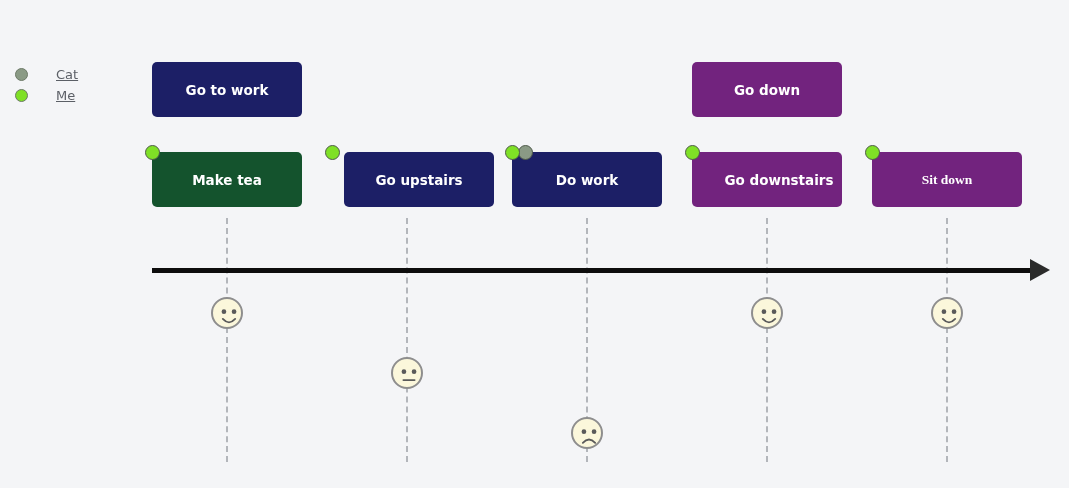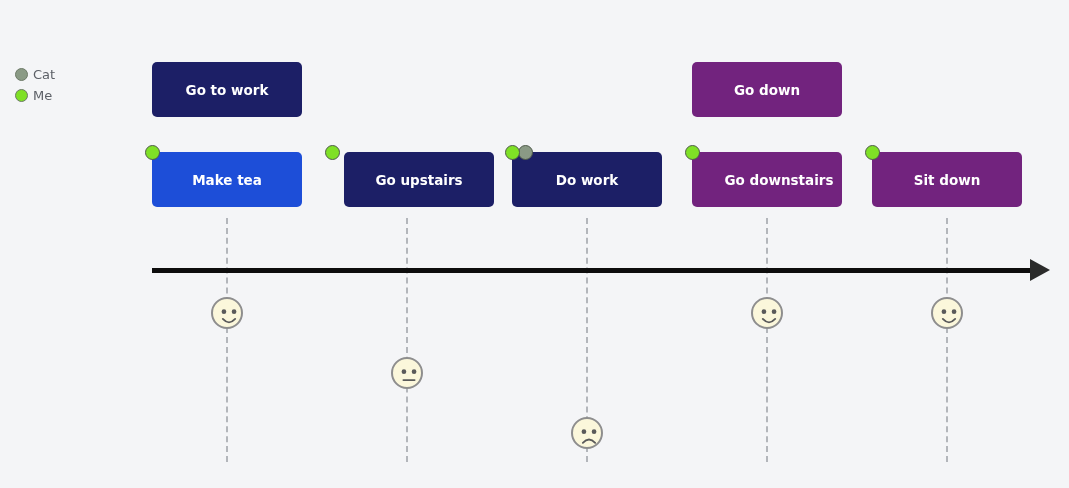--- a/index.html
+++ b/index.html
@@ -19,22 +19,22 @@
   }
 
   
   .legend{position:absolute;left:15px;top:64px;}
   .legend-row{display:flex;align-items:center;height:21px;}
   .legend-swatch{
     width:13px;height:13px;border-radius:50%;
     border:1px solid #6d7a68;box-sizing:border-box;flex:0 0 auto;
   }
   .legend-label{
-    margin-left:5px;font-size:13px;color:#5b5f66;
-    line-height:1;white-space:nowrap;
+    margin-left:28px;font-size:13px;color:#5b5f66;
+    line-height:1;white-space:nowrap;text-decoration:underline;
   }
 
   
   .task{
     position:absolute;width:150px;height:55px;
     border-radius:5px;
     display:flex;align-items:center;justify-content:center;
     color:#ffffff;font-size:13.5px;font-weight:bold;
     box-sizing:border-box;white-space:nowrap;
   }
@@ -97,38 +97,38 @@
       <div class="connector" style="left: 946px; top: 218px; height: 244px; border-left-color: rgb(179, 182, 187);"></div>
     </div>
 
   <div id="tasks-root">
       <div class="task" style="left: 152px; top: 62px; background: rgb(28, 31, 102);">
         <span class="task-label">Go to work</span>
       </div>
       <div class="task" style="left: 692px; top: 62px; background: rgb(114, 35, 126);">
         <span class="task-label">Go down</span>
       </div>
-      <div class="task" style="left: 152px; top: 152px; background: #1d4ed8;">
+      <div class="task" style="left: 152px; top: 152px; background: #14532d;">
         <span class="task-label">Make tea</span>
       </div>
       <div class="actor-dot" style="left: 145px; top: 145px; background: rgb(127, 224, 38); z-index: 10;"></div>
       <div class="task" style="left: 332px; top: 152px; background: rgb(28, 31, 102); margin-left: 12px;">
         <span class="task-label">Go upstairs</span>
       </div>
       <div class="actor-dot" style="left: 325px; top: 145px; background: rgb(127, 224, 38); z-index: 10;"></div>
       <div class="task" style="left: 512px; top: 152px; background: rgb(28, 31, 102); text-align: center;">
         <span class="task-label">Do work</span>
       </div>
       <div class="actor-dot" style="left: 505px; top: 145px; background: rgb(127, 224, 38); z-index: 10;"></div>
       <div class="actor-dot" style="left: 518px; top: 145px; background: rgb(138, 154, 133); z-index: 9;"></div>
       <div class="task" style="left: 692px; top: 152px; background: rgb(114, 35, 126); padding-left: 24px;">
         <span class="task-label">Go downstairs</span>
       </div>
       <div class="actor-dot" style="left: 685px; top: 145px; background: rgb(127, 224, 38); z-index: 10;"></div>
-      <div class="task" style="left: 872px; top: 152px; background: rgb(114, 35, 126);">
+      <div class="task" style="left: 872px; top: 152px; background: rgb(114, 35, 126); font-family: Liberation Serif, serif;">
         <span class="task-label">Sit down</span>
       </div>
       <div class="actor-dot" style="left: 865px; top: 145px; background: rgb(127, 224, 38); z-index: 10;"></div>
     </div>
 
   <div class="timeline-line" id="timeline-line" style="left: 152px; width: 878px; background: rgb(13, 13, 13);"></div>
   <div class="timeline-arrow" id="timeline-arrow" style="left: 1030px;"></div>
 
   <div id="moods-root">
       <div class="face" style="left: 211px; top: 297px; background: rgb(251, 247, 219); border-color: rgb(142, 142, 142);">

